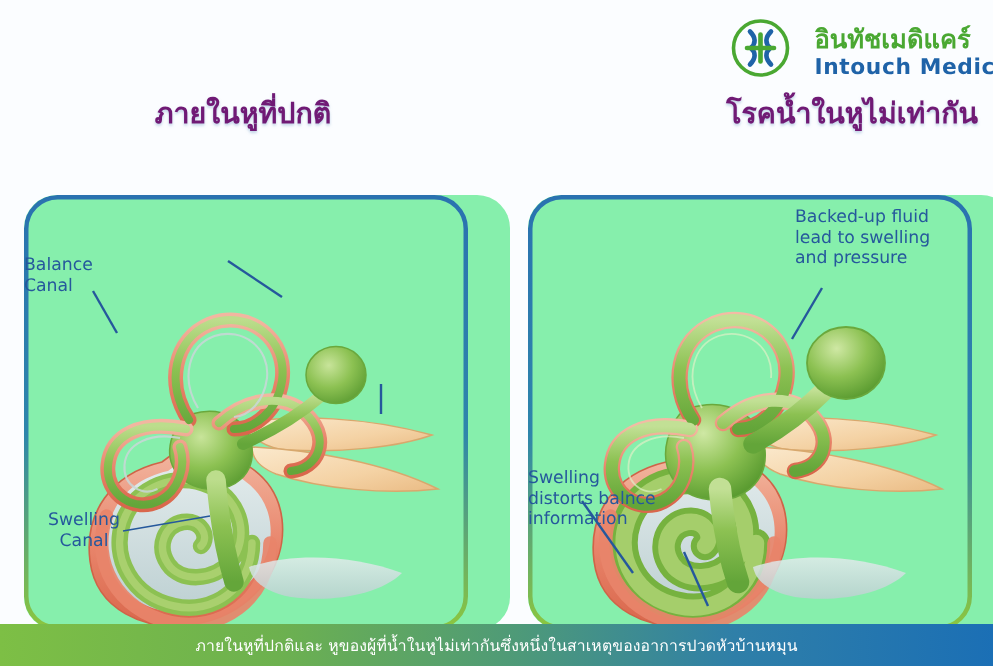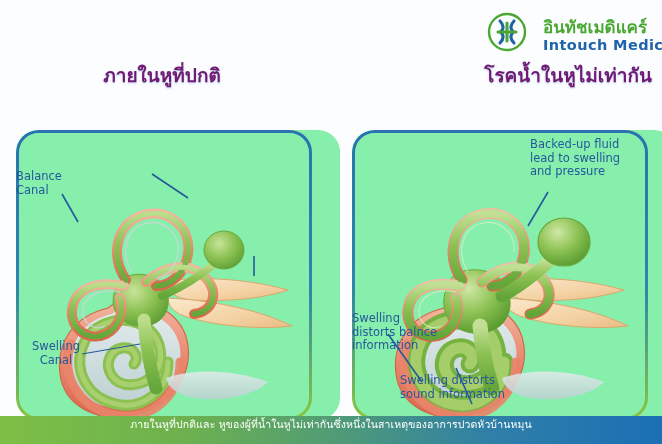--- a/index.html
+++ b/index.html
@@ -107,20 +107,21 @@
   .lbl.right  { text-align: left; }
 
   
   #footer {
     position: absolute;
     left: 0; bottom: 0;
     width: 662px;
     height: 28px;
     background: linear-gradient(90deg, #7dbf45 0%, #6db14f 28%, #4e9a78 52%, #2f7fa8 74%, #1b6fb5 100%);
     display: flex;
+    align-items: center;
     justify-content: center;
   }
   #footer-text {
     color: #ffffff;
     font-size: 10.5px;
     white-space: nowrap;
     letter-spacing: .1px;
   }
 
   svg { display: block; overflow: visible; }
@@ -380,21 +381,19 @@
       </defs>
       <rect x="1.5" y="1.5" width="293" height="287" rx="21" ry="21" fill="none" stroke="url(#bordR)" stroke-width="3"></rect>
     </svg>
 
     <div class="lbl" style="left:178px; top:8px; width:118px;">Backed-up fluid
 lead to swelling
 and pressure</div>
     <div class="lbl" style="left:0px; top:182px; width:104px;">Swelling
 distorts balnce
 information</div>
-    <div class="lbl" style="left:48px; top:244px; width:170px;">Swelling distorts
-sound information</div>
   </div>
 
   <div id="footer">
     <div id="footer-text">ภายในหูที่ปกติและ หูของผู้ที่น้ำในหูไม่เท่ากันซึ่งหนึ่งในสาเหตุของอาการปวดหัวบ้านหมุน</div>
   </div>
 
 </div>
 
 </body></html>

